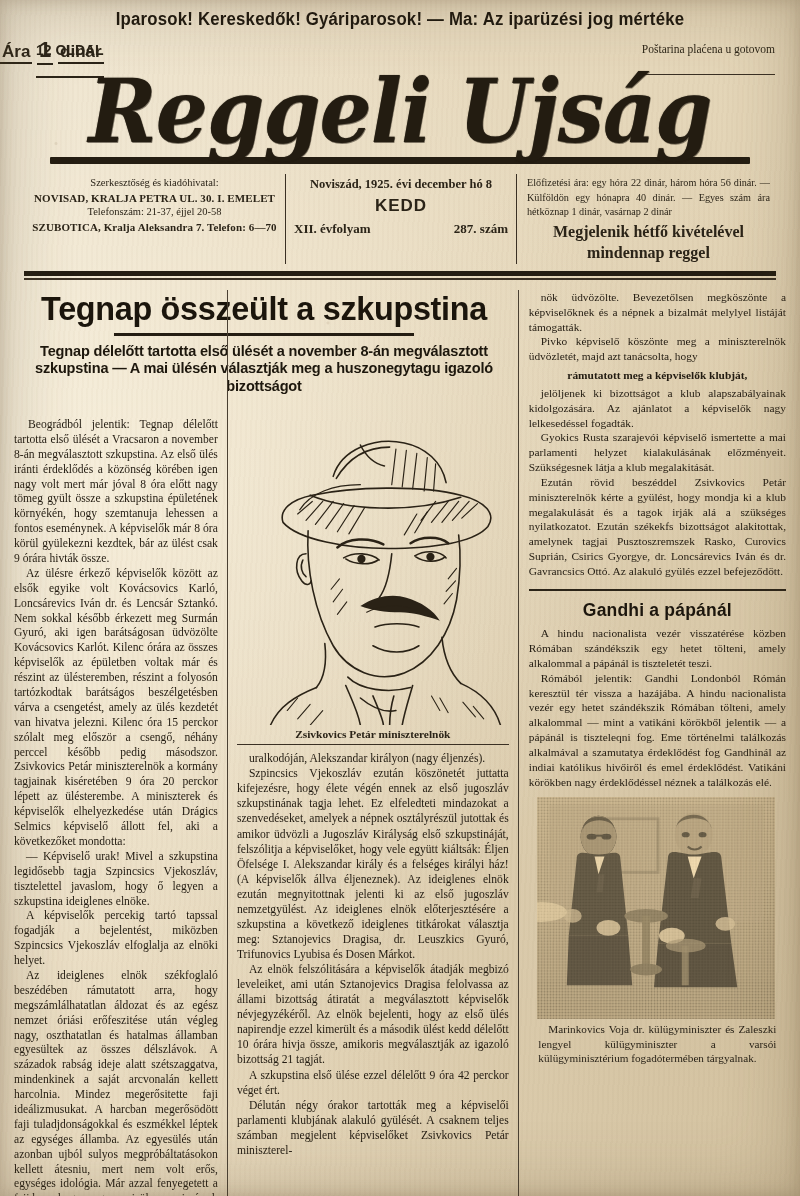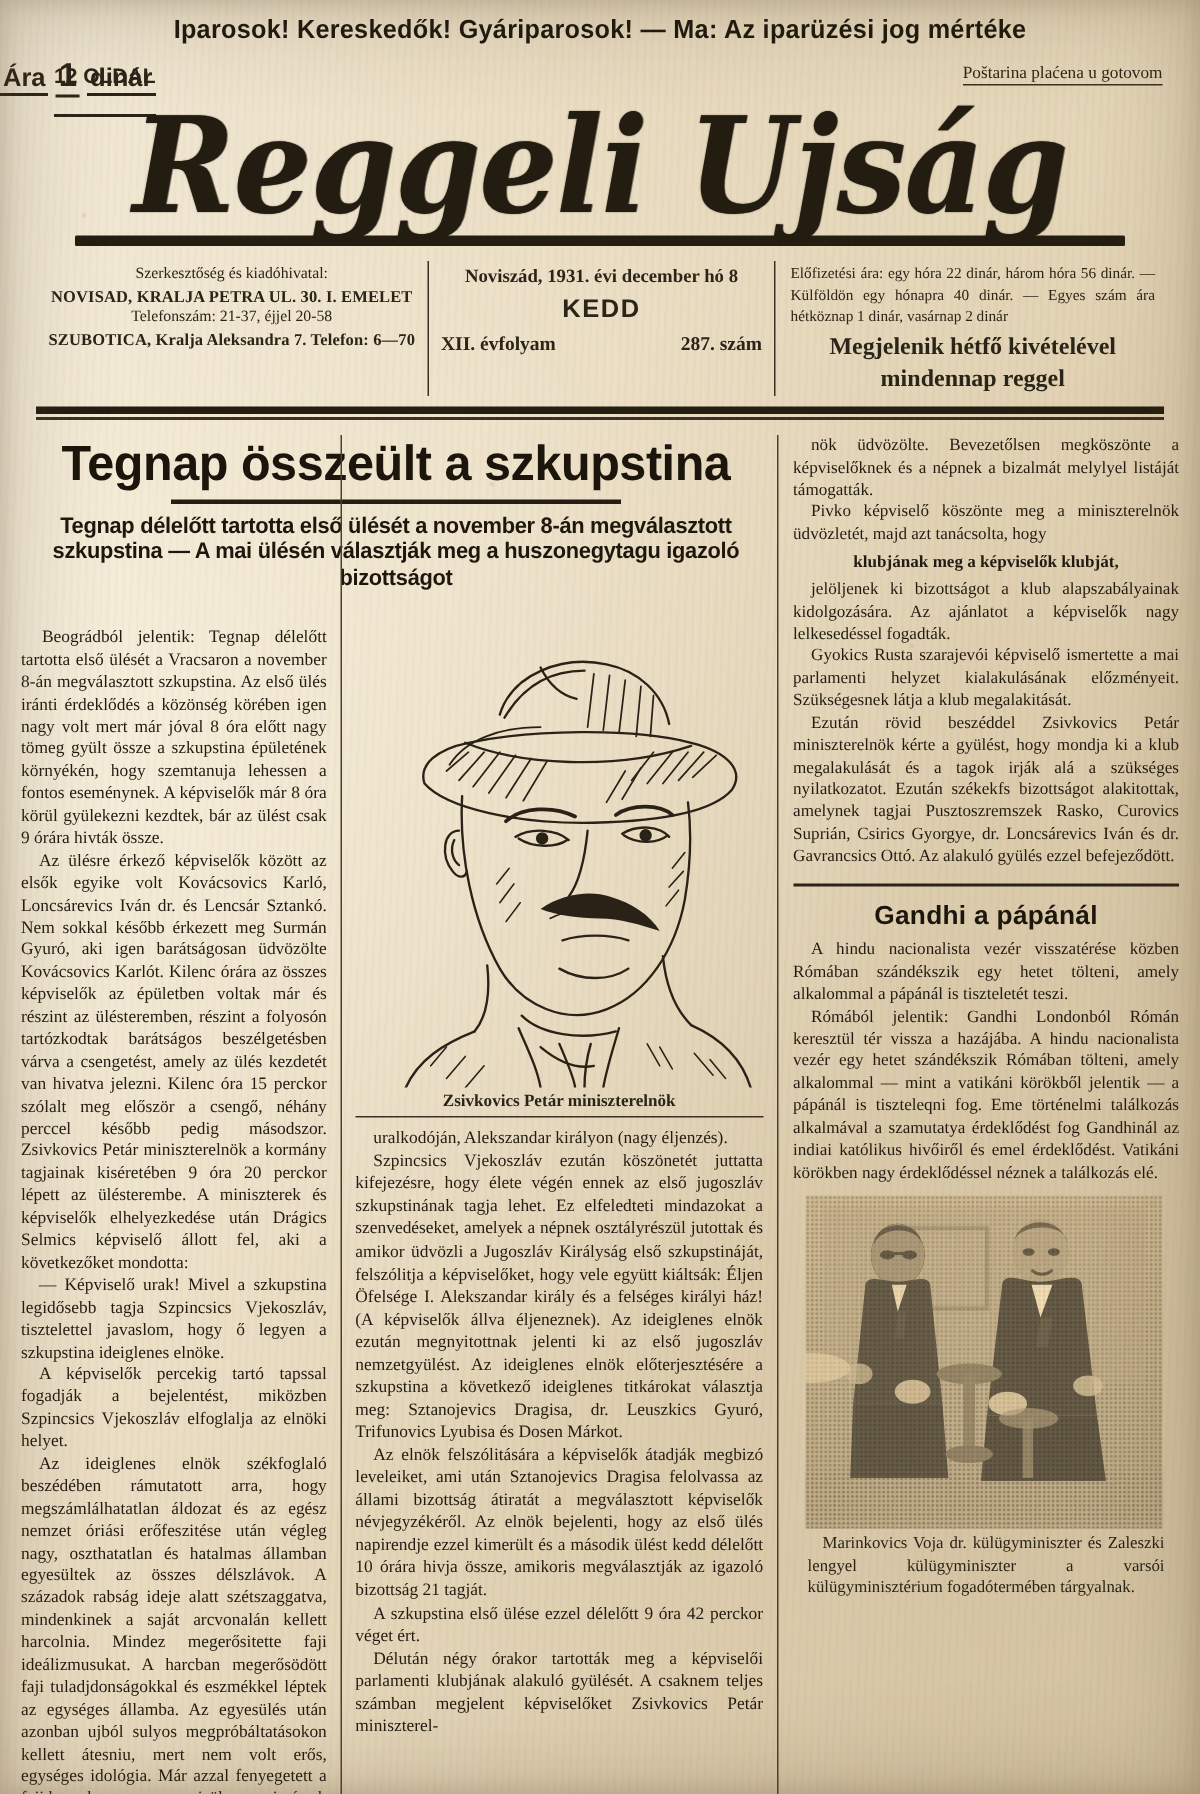--- a/index.html
+++ b/index.html
@@ -48,21 +48,21 @@
     font-weight:bold;font-size:14px;border-bottom:2px solid #2b2418;padding-bottom:18px;
   }
   .price{
     position:absolute;left:0;right:0;top:4px;
     font-family:"Liberation Sans",sans-serif;font-weight:bold;font-size:17px;
   }
   .price .num{font-size:22px;}
   .price .u{border-bottom:2px solid #2b2418;padding:0 2px 1px;}
   .postage{
     position:absolute;right:25px;top:10px;font-size:11.5px;
-    border-bottom:1.5px solid #3a3024;padding-bottom:1px;color:#2d2618;
+    border-bottom:1.5px solid #3a3024;padding-bottom:19px;color:#2d2618;
   }
 
   
   .masthead{
     text-align:center;margin-top:-2px;
     font-family:"DejaVu Serif", serif;
     font-weight:bold;font-style:italic;
     font-size:82px;line-height:.98;
     letter-spacing:-1px;
     color:#231c11;
@@ -175,21 +175,21 @@
   <div class="mast-rule"></div>
 
   <div class="infobar">
     <div class="info-l">
       <div class="l1">Szerkesztőség és kiadóhivatal:</div>
       <div class="l2"><b>NOVISAD, KRALJA PETRA UL. 30. I. EMELET</b></div>
       <div class="l1">Telefonszám: 21-37, éjjel 20-58</div>
       <div class="l2"><b>SZUBOTICA, Kralja Aleksandra 7. Telefon: 6—70</b></div>
     </div>
     <div class="info-c">
-      <div class="date">Noviszád, 1931. évi december hó 8</div>
+      <div class="date">Noviszád, 1925. évi december hó 8</div>
       <div class="day">KEDD</div>
       <div class="vol">
         <span>XII. évfolyam</span>
         <span>287. szám</span>
       </div>
     </div>
     <div class="info-r">
       <div class="sub">Előfizetési ára: egy hóra 22 dinár, három hóra 56 dinár. — Külföldön egy hónapra 40 dinár. — Egyes szám ára hétköznap 1 dinár, vasárnap 2 dinár</div>
       <div class="pub">Megjelenik hétfő kivételével mindennap reggel</div>
     </div>
@@ -321,21 +321,21 @@
       <p class="bt">Szpincsics Vjekoszláv ezután köszönetét juttatta kifejezésre, hogy élete végén ennek az első jugoszláv szkupstinának tagja lehet. Ez elfeledteti mindazokat a szenvedéseket, amelyek a népnek osztályrészül jutottak és amikor üdvözli a Jugoszláv Királyság első szkupstináját, felszólitja a képviselőket, hogy vele együtt kiáltsák: Éljen Öfelsége I. Alekszandar király és a felséges királyi ház! (A képviselők állva éljeneznek). Az ideiglenes elnök ezután megnyitottnak jelenti ki az első jugoszláv nemzetgyülést. Az ideiglenes elnök előterjesztésére a szkupstina a következő ideiglenes titkárokat választja meg: Sztanojevics Dragisa, dr. Leuszkics Gyuró, Trifunovics Lyubisa és Dosen Márkot.</p>
       <p class="bt">Az elnök felszólitására a képviselők átadják megbizó leveleiket, ami után Sztanojevics Dragisa felolvassa az állami bizottság átiratát a megválasztott képviselők névjegyzékéről. Az elnök bejelenti, hogy az első ülés napirendje ezzel kimerült és a második ülést kedd délelőtt 10 órára hivja össze, amikoris megválasztják az igazoló bizottság 21 tagját.</p>
       <p class="bt">A szkupstina első ülése ezzel délelőtt 9 óra 42 perckor véget ért.</p>
 
       <p class="bt">Délután négy órakor tartották meg a képviselői parlamenti klubjának alakuló gyülését. A csaknem teljes számban megjelent képviselőket Zsivkovics Petár miniszterel-</p>
     </div>
 
     <div class="col colC">
       <p class="bt">nök üdvözölte. Bevezetőlsen megköszönte a képviselőknek és a népnek a bizalmát melylyel listáját támogatták.</p>
       <p class="bt">Pivko képviselő köszönte meg a miniszterelnök üdvözletét, majd azt tanácsolta, hogy</p>
-      <p class="bt" style="text-align:center;font-weight:bold;margin:4px 0 3px;text-indent:0">klubjának meg a képviselők klubját,</p>
+      <p class="bt" style="text-align:center;font-weight:bold;margin:4px 0 3px;text-indent:0">rámutatott meg a képviselők klubját,</p>
       <p class="bt">jelöljenek ki bizottságot a klub alapszabályainak kidolgozására. Az ajánlatot a képviselők nagy lelkesedéssel fogadták.</p>
       <p class="bt">Gyokics Rusta szarajevói képviselő ismertette a mai parlamenti helyzet kialakulásának előzményeit. Szükségesnek látja a klub megalakitását.</p>
       <p class="bt">Ezután rövid beszéddel Zsivkovics Petár miniszterelnök kérte a gyülést, hogy mondja ki a klub megalakulását és a tagok irják alá a szükséges nyilatkozatot. Ezután székekfs bizottságot alakitottak, amelynek tagjai Pusztoszremszek Rasko, Curovics Suprián, Csirics Gyorgye, dr. Loncsárevics Iván és dr. Gavrancsics Ottó. Az alakuló gyülés ezzel befejeződött.</p>
 
       <div class="sec-rule"></div>
       <div class="secthead">Gandhi a pápánál</div>
       <p class="bt">A hindu nacionalista vezér visszatérése közben Rómában szándékszik egy hetet tölteni, amely alkalommal a pápánál is tiszteletét teszi.</p>
       <p class="bt">Rómából jelentik: Gandhi Londonból Rómán keresztül tér vissza a hazájába. A hindu nacionalista vezér egy hetet szándékszik Rómában tölteni, amely alkalommal — mint a vatikáni körökből jelentik — a pápánál is tiszteleqni fog. Eme történelmi találkozás alkalmával a szamutatya érdeklődést fog Gandhinál az indiai katólikus hivőiről és emel érdeklődést. Vatikáni körökben nagy érdeklődéssel néznek a találkozás elé.</p>
 
       <div class="photo-wrap">

